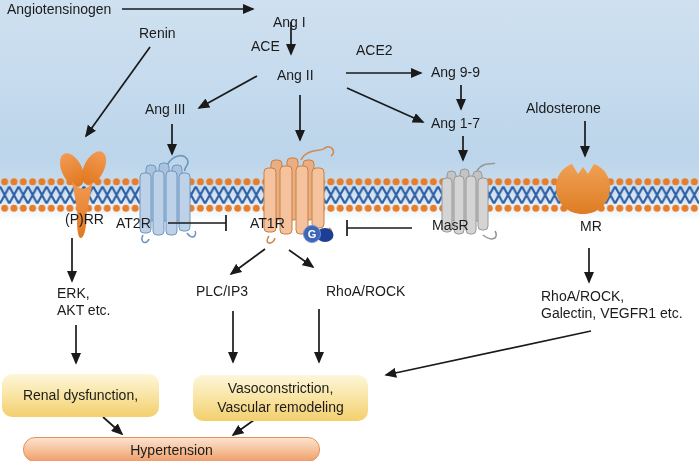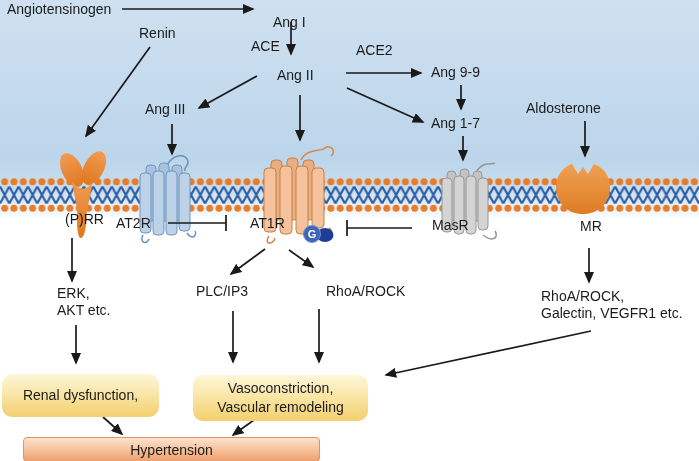--- a/index.html
+++ b/index.html
@@ -22,21 +22,21 @@
   }
   .outcome-box {
     position:absolute; display:flex; flex-direction:column;
     align-items:center; justify-content:center; text-align:center;
     font-size:14px; line-height:19px;
     border-radius:10px;
     background:linear-gradient(180deg,#fdf6da 0%,#f9e6a8 45%,#f3cf6d 100%);
   }
   .hyp-box {
     position:absolute; display:flex; align-items:center; justify-content:center;
-    font-size:14px; border-radius:4px;
+    font-size:14px; border-radius:12px;
     background:linear-gradient(180deg,#fbe3d0 0%,#f5bc92 60%,#ee9f70 100%);
     border:1px solid #e69157;
   }
   svg { position:absolute; }
 </style>
 </head>
 <body>
 
 <div id="stage">
 

